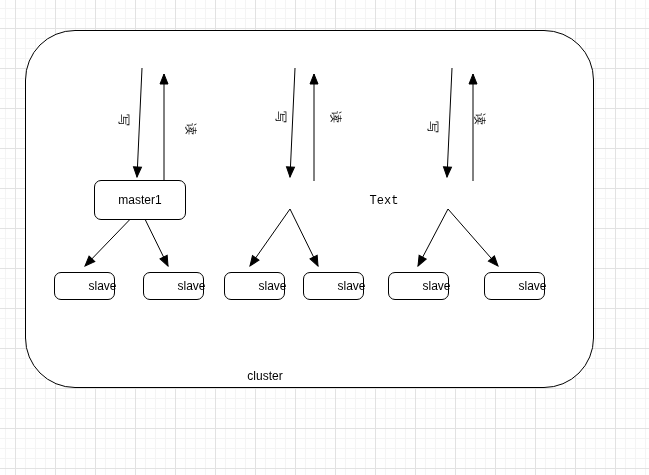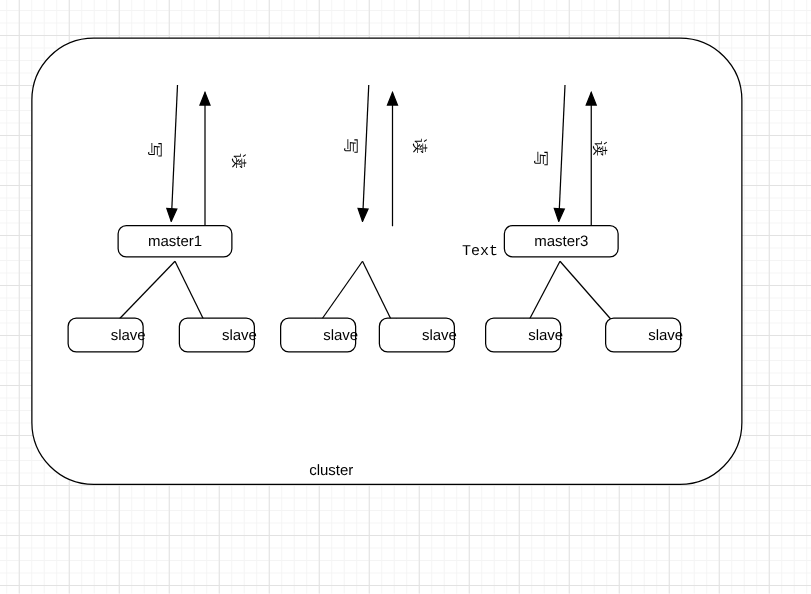--- a/index.html
+++ b/index.html
@@ -35,25 +35,25 @@
     border: 1px solid #000;
     border-radius: 7px;
     background: #fff;
     display: flex;
     align-items: center;
     justify-content: center;
     font-size: 12px;
     line-height: 1;
     white-space: nowrap;
   }
-  .master { width: 92px; height: 26px; top: 180px; }
+  .master { width: 92px; height: 40px; top: 180px; }
   .master.m1 { left: 94px; }
   .master.m2 { left: 243px; }
   .master.m3 { left: 403px; }
-  .slave { width: 61px; height: 28px; top: 254px; padding-left: 36px; }
+  .slave { width: 61px; height: 28px; top: 272px; padding-left: 36px; }
   .slave.s1 { left: 54px; }
   .slave.s2 { left: 143px; }
   .slave.s3 { left: 224px; }
   .slave.s4 { left: 303px; }
   .slave.s5 { left: 388px; }
   .slave.s6 { left: 484px; }
   .label {
     position: absolute;
     font-size: 12px;
     line-height: 1;
@@ -94,23 +94,20 @@
     <line x1="140" y1="209" x2="168" y2="266" marker-end="url(#ah)"></line>
     <line x1="290" y1="209" x2="250" y2="266" marker-end="url(#ah)"></line>
     <line x1="290" y1="209" x2="318" y2="266" marker-end="url(#ah)"></line>
     <line x1="448" y1="209" x2="418" y2="266" marker-end="url(#ah)"></line>
     <line x1="448" y1="209" x2="498" y2="266" marker-end="url(#ah)"></line>
   </svg>
 
   <div class="node master m1">
     <span>master1</span>
   </div>
-  <div class="node master m3">
-    <span>master3</span>
-  </div>
 
   <div class="node slave s1">
     <span>slave</span>
   </div>
   <div class="node slave s2">
     <span>slave</span>
   </div>
   <div class="node slave s3">
     <span>slave</span>
   </div>

